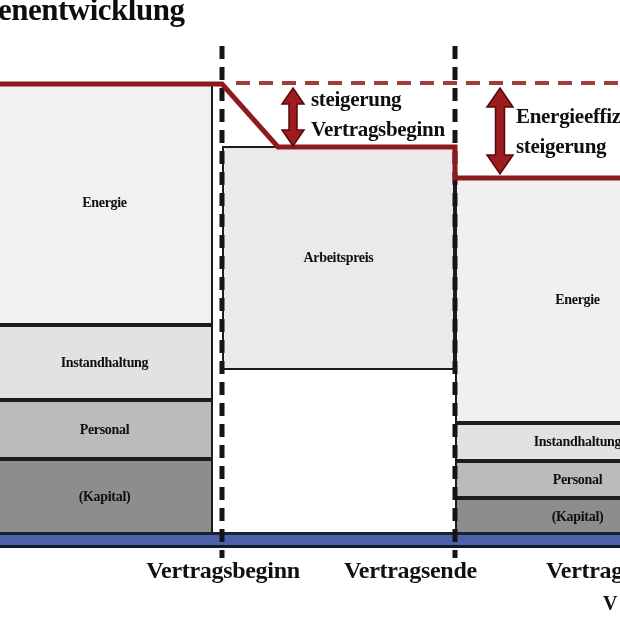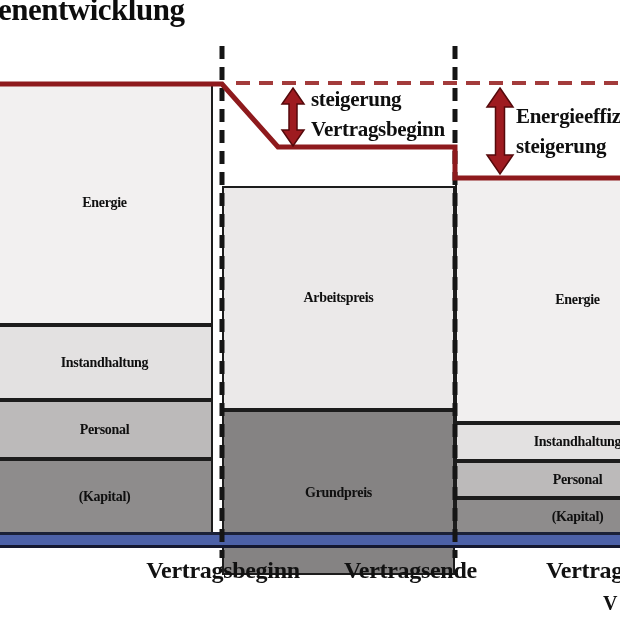--- a/index.html
+++ b/index.html
@@ -20,21 +20,21 @@
   .seg-label{
     font-size:14px;font-weight:bold;letter-spacing:-0.3px;color:#0f0f0f;white-space:nowrap;
   }
   
   .c1{left:-4px;width:217px;}
   .c1-energie        {top:82px;height:243px;background:#f2f0f0;border-top:none;}
   .c1-instandhaltung {top:325px;height:75px;background:#e3e1e1;}
   .c1-personal       {top:400px;height:59px;background:#bcbaba;}
   .c1-kapital        {top:459px;height:76px;background:#8e8c8c;}
   
-  .c2{left:222px;width:233px;margin-top:40px;}
+  .c2{left:222px;width:233px;}
   .c2-arbeitspreis{top:146px;height:224px;background:#ebe9e9;}
   .c2-grundpreis  {top:370px;height:165px;background:#858383;}
   
   .c3{left:455px;width:245px;}
   .c3-energie        {top:176px;height:247px;background:#f1efef;}
   .c3-instandhaltung {top:423px;height:38px;background:#e3e1e1;}
   .c3-personal       {top:461px;height:37px;background:#bcbaba;}
   .c3-kapital        {top:498px;height:37px;background:#8e8c8c;}
   
   .blue-band{
@@ -75,23 +75,20 @@
   <div class="seg c1 c1-personal">
     <span class="seg-label">Personal</span>
   </div>
   <div class="seg c1 c1-kapital">
     <span class="seg-label">(Kapital)</span>
   </div>
 
   <div class="seg c2 c2-arbeitspreis">
     <span class="seg-label">Arbeitspreis</span>
   </div>
-  <div class="seg c2 c2-grundpreis">
-    <span class="seg-label">Grundpreis</span>
-  </div>
 
   <div class="seg c3 c3-energie">
     <span class="seg-label">Energie</span>
   </div>
   <div class="seg c3 c3-instandhaltung">
     <span class="seg-label">Instandhaltung</span>
   </div>
   <div class="seg c3 c3-personal">
     <span class="seg-label">Personal</span>
   </div>

